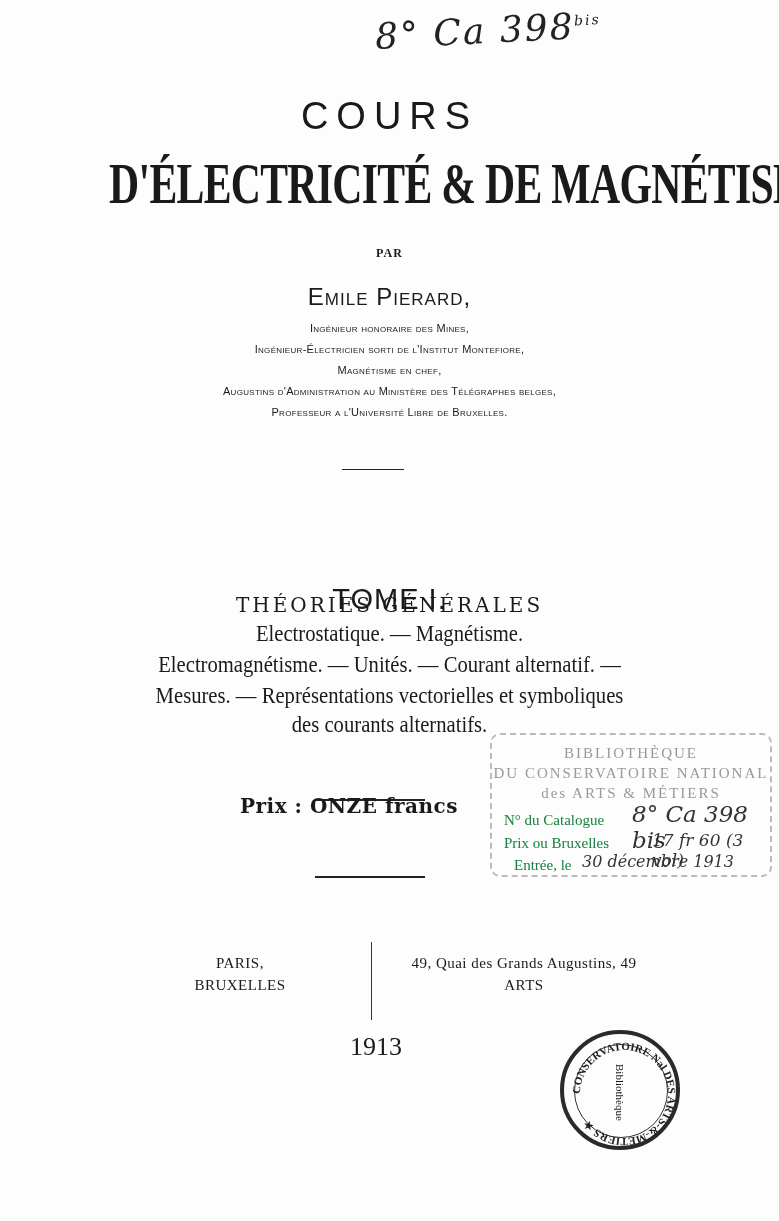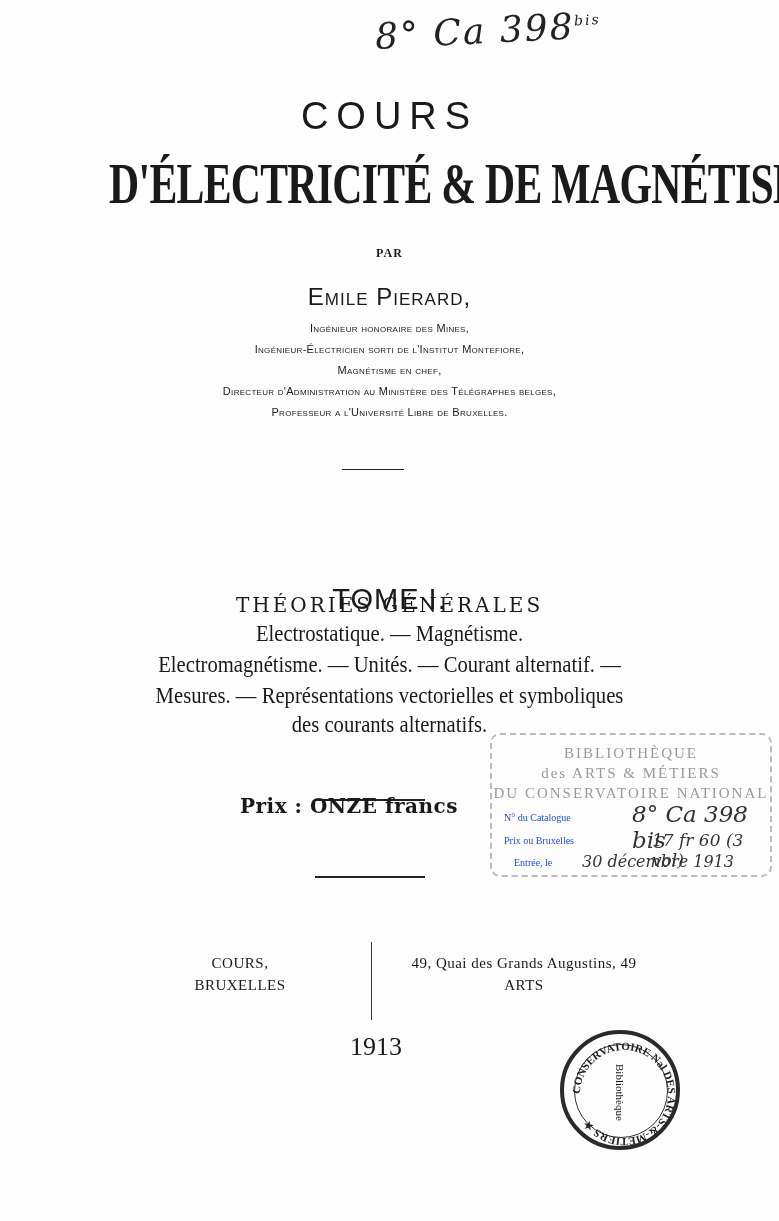--- a/index.html
+++ b/index.html
@@ -13,21 +13,21 @@
   .author { top: 283px; font-family: "Liberation Sans", sans-serif; font-size: 24px; letter-spacing: 1px; font-variant: small-caps; }
   .cred { font-family: "Liberation Sans", sans-serif; font-size: 11px; font-variant: small-caps; letter-spacing: 0.3px; }
   .rule { position: absolute; height: 1px; background: #222; }
   .tome { top: 539px; font-family: "Liberation Sans", sans-serif; font-size: 29px; letter-spacing: 1px; margin-top: 44px; }
   .theories { top: 593px; font-family: "DejaVu Serif", serif; font-size: 20px; font-weight: normal; letter-spacing: 3px; }
   .contents { font-family: "Liberation Serif", serif; font-size: 24px; transform: scaleX(0.86); transform-origin: center; white-space: nowrap; }
   .prix { position: absolute; left: 240px; top: 794px; font-family: "DejaVu Serif", serif; font-weight: bold; font-size: 20px; letter-spacing: 0.5px; }
   .stamp-lib { position: absolute; left: 490px; top: 733px; width: 278px; height: 140px; border: 2px dashed #bbb; border-radius: 10px; font-family: "Liberation Serif", serif; color: #999; }
   .stamp-lib .line { text-align: center; font-size: 15px; letter-spacing: 2px; line-height: 20px; }
   .stamp-lib .hand { position: absolute; font-family: "DejaVu Serif", serif; font-style: italic; color: #333; }
-  .stamp-lib .lbl { position: absolute; font-size: 10px; color: #1d4ed8; }
+  .stamp-lib .lbl { position: absolute; font-size: 15px; color: #15803d; }
   .pub { position: absolute; font-family: "Liberation Serif", serif; font-size: 15px; text-align: center; line-height: 22px; letter-spacing: 0.5px; }
   .divider-v { position: absolute; left: 371px; top: 942px; width: 1px; height: 78px; background: #333; }
   .year { position: absolute; left: 350px; top: 1032px; font-family: "Liberation Serif", serif; font-size: 26px; }
   .round-stamp { position: absolute; left: 560px; top: 1030px; width: 120px; height: 120px; border-radius: 50%; border: 4px solid #2a2a2a; box-sizing: border-box; }
   .round-stamp .inner { position: absolute; left: 10px; top: 10px; width: 92px; height: 92px; border-radius: 50%; border: 1px solid #333; }
   .round-stamp .ring-text { position: absolute; left: 0; top: 0; width: 120px; height: 120px; }
   .round-stamp .center { position: absolute; left: 50px; top: 30px; font-family: "Liberation Serif", serif; font-size: 11px; writing-mode: vertical-rl; }
 </style>
 </head>
 <body>
@@ -38,51 +38,51 @@
 
 <div class="abs cours">COURS</div>
 <div class="abs main-title">D'ÉLECTRICITÉ &amp; DE MAGNÉTISME</div>
 
 <div class="abs par">PAR</div>
 <div class="abs author">Emile Pierard,</div>
 
 <div class="abs cred" style="top:322px;">Ingénieur honoraire des Mines,</div>
 <div class="abs cred" style="top:343px;">Ingénieur-Électricien sorti de l'Institut Montefiore,</div>
 <div class="abs cred" style="top:364px;">Magnétisme en chef,</div>
-<div class="abs cred" style="top:385px;">Directeur d'Administration au Ministère des Télégraphes belges,</div>
+<div class="abs cred" style="top:385px;">Augustins d'Administration au Ministère des Télégraphes belges,</div>
 <div class="abs cred" style="top:406px;">Professeur a l'Université Libre de Bruxelles.</div>
 
 <div class="rule" style="left:342px; top:469px; width:62px;"></div>
 
 <div class="abs tome">TOME I.</div>
 <div class="abs theories">THÉORIES GÉNÉRALES</div>
 
 <div class="abs contents" style="top:620px;">Electrostatique. — Magnétisme.</div>
 <div class="abs contents" style="top:651px;">Electromagnétisme. — Unités. — Courant alternatif. —</div>
 <div class="abs contents" style="top:682px;">Mesures. — Représentations vectorielles et symboliques</div>
 <div class="abs contents" style="top:711px;">des courants alternatifs.</div>
 
 <div class="rule" style="left:315px; top:799px; width:110px; height:2px;"></div>
 <div class="prix">Prix : ONZE francs</div>
 <div class="rule" style="left:315px; top:876px; width:110px; height:2px;"></div>
 
 <div class="stamp-lib">
   <div class="line" style="margin-top:8px;">BIBLIOTHÈQUE</div>
+  <div class="line">DU CONSERVATOIRE NATIONAL</div>
   <div class="line">des ARTS &amp; MÉTIERS</div>
-  <div class="line">DU CONSERVATOIRE NATIONAL</div>
   <span class="lbl" style="left:12px; top:77px;">N° du Catalogue</span>
   <span class="hand" style="left:140px; top:66px; font-size:23px;">8° Ca 398 bis</span>
   <span class="lbl" style="left:12px; top:100px;">Prix ou Bruxelles</span>
   <span class="hand" style="left:160px; top:95px; font-size:17px;">17 fr 60 (3 vol)</span>
   <span class="lbl" style="left:22px; top:122px;">Entrée, le</span>
   <span class="hand" style="left:90px; top:117px; font-size:16px;text-align:right;">30 décembre 1913</span>
 </div>
 
 <div class="pub" style="left:140px; top:952px; width:200px;">
-  <div>COURS,</div>
+  <div>PARIS,</div>
   <div>BRUXELLES</div>
 </div>
 
 <div class="divider-v"></div>
 
 <div class="pub" style="left:374px; top:952px; width:300px;">
   <div>49, Quai des Grands Augustins, 49</div>
   <div>ARTS</div>
 </div>
 

